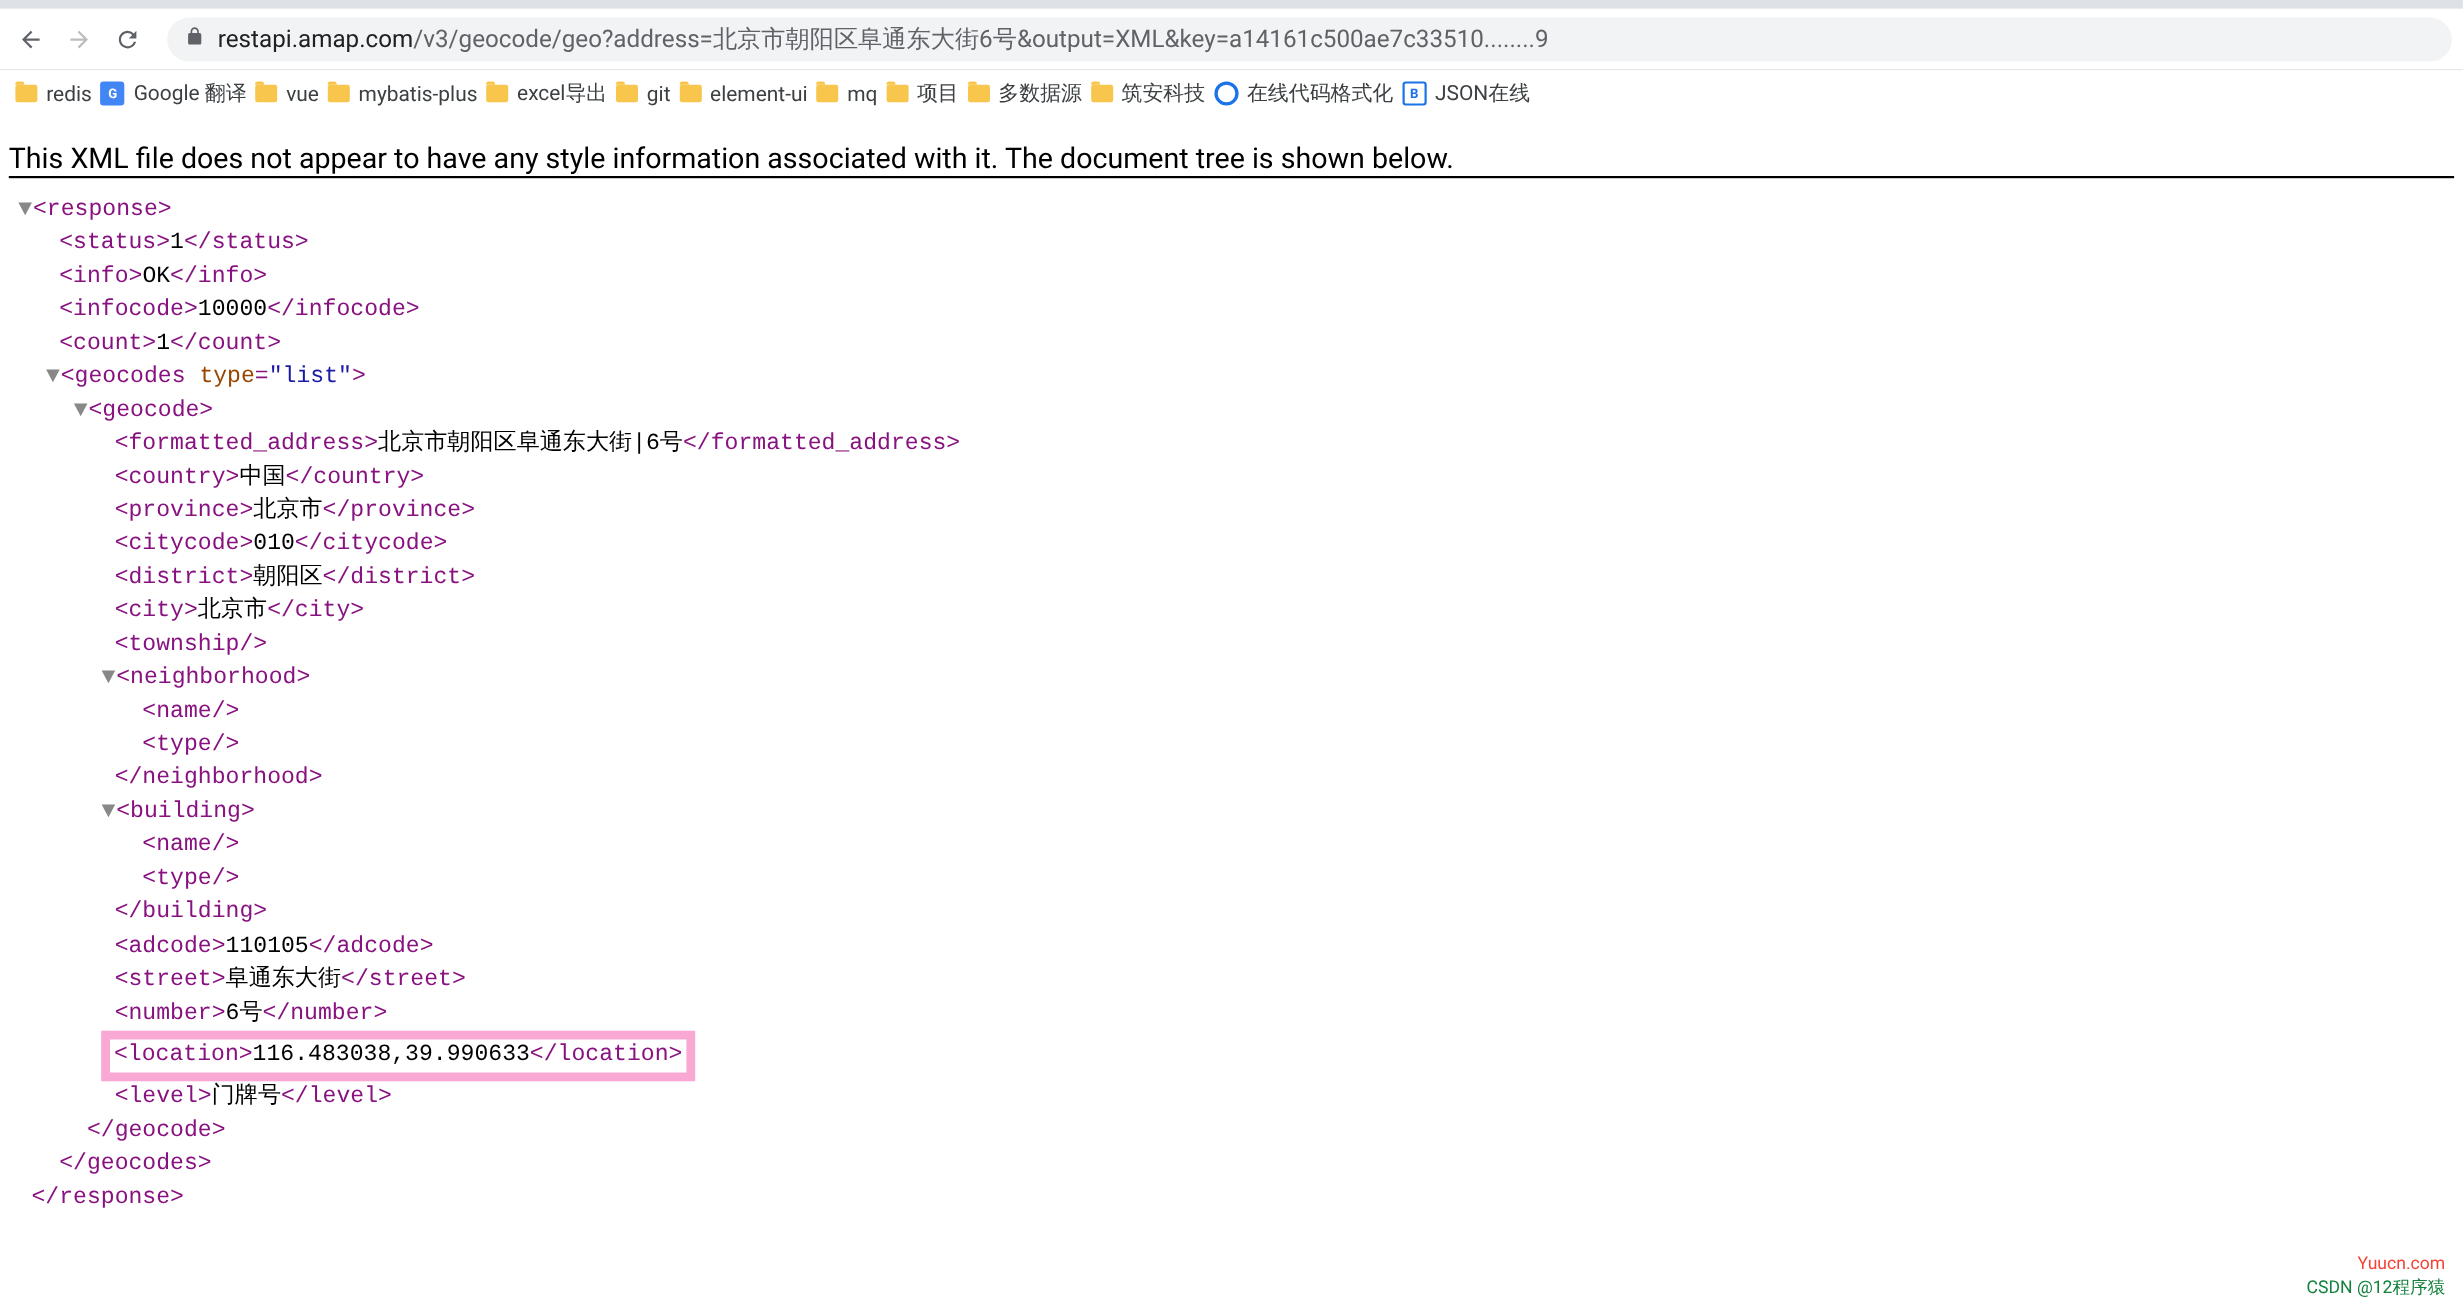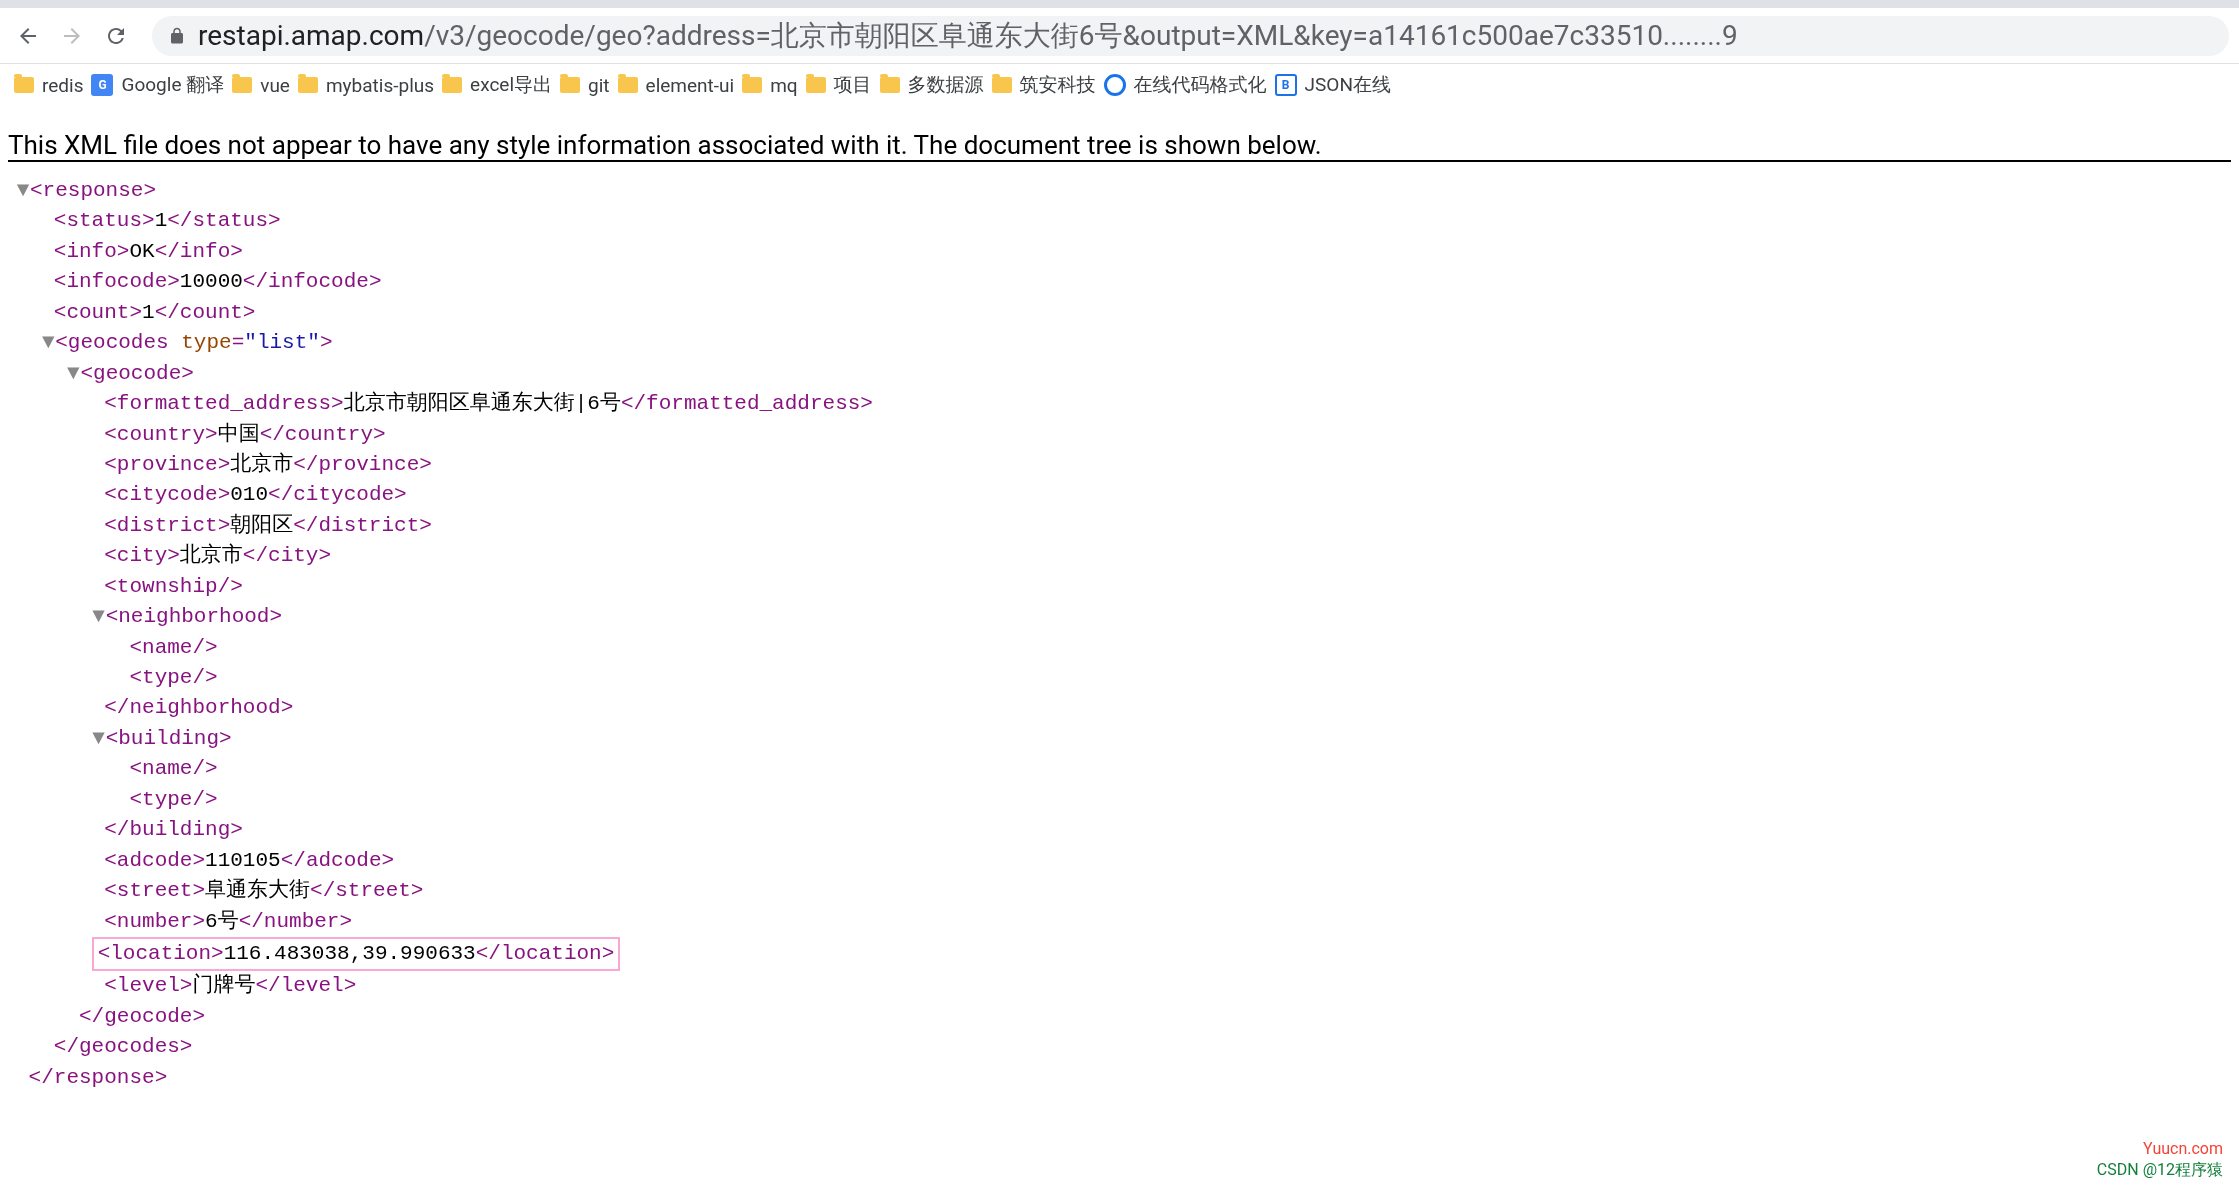--- a/index.html
+++ b/index.html
@@ -46,21 +46,21 @@
     }
     .address-bar {
       flex: 1;
       display: flex;
       align-items: center;
       height: 40px;
       background: #f1f3f4;
       border-radius: 20px;
       padding: 0 16px;
       margin-left: 10px;
-      font-size: 28px;
+      font-size: 22px;
       color: #202124;
     }
     .lock-icon {
       margin-right: 12px;
       color: #5f6368;
     }
     .url-text .domain {
       color: #202124;
     }
     .url-text .path {
@@ -161,21 +161,21 @@
     .attr-name {
       color: #994500;
     }
     .attr-val {
       color: #1a1aa6;
     }
     .text-val {
       color: #000;
     }
     .highlighted-box {
-      border: 2px solid #f9a8d4;
+      border: 8px solid #f9a8d4;
       display: inline-block;
       padding: 0 4px;
     }
     .watermark {
       position: absolute;
       right: 16px;
       bottom: 10px;
       text-align: right;
       font-size: 16px;
     }

